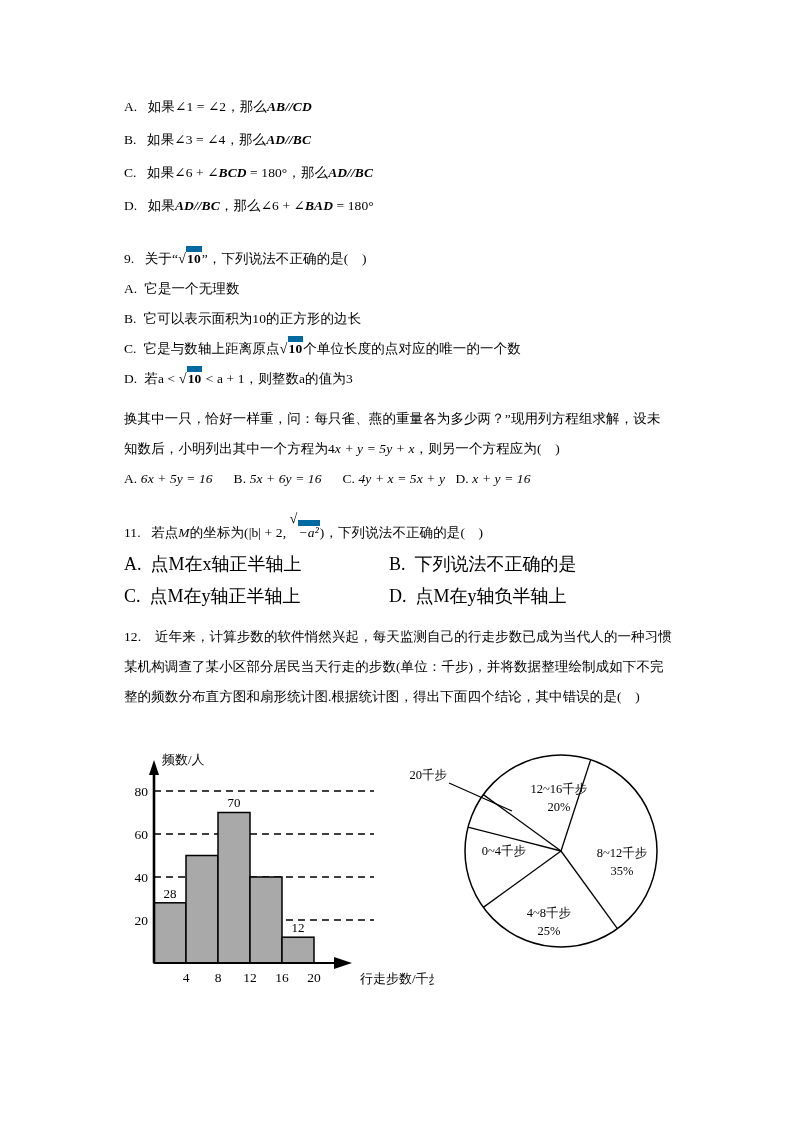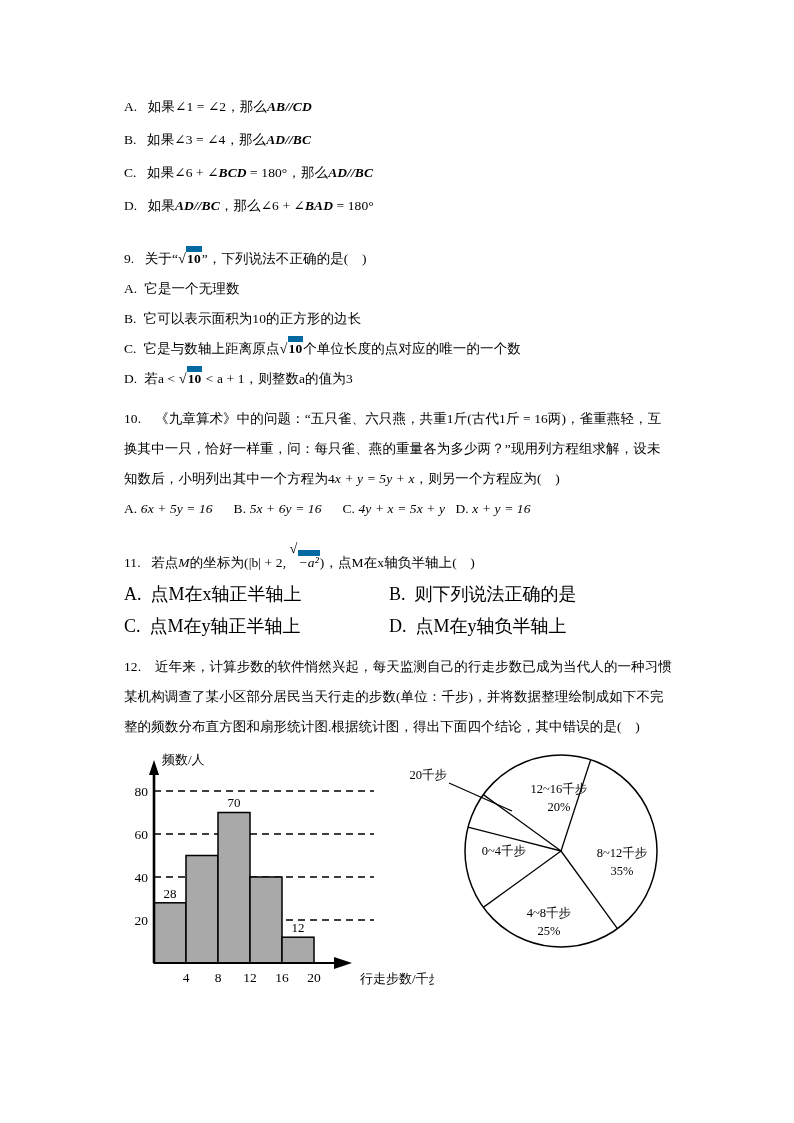--- a/index.html
+++ b/index.html
@@ -167,51 +167,47 @@
       &nbsp;<span>它是与数轴上距离原点</span><span class="rad"><span class="radbody bd">10</span></span><span>个单位长度的点对应的唯一的一个数</span>
     </div>
     <div class="q-line">
       <span>D.</span>
       &nbsp;<span>若a &lt; </span><span class="rad"><span class="radbody bd">10</span></span><span> &lt; a + 1，则整数a的值为3</span>
     </div>
 
     <div class="gap-lg"></div>
 
     <div class="q-line">
-      <span class="q-num">10.</span>
-      &nbsp;&nbsp;&nbsp;<span>《九章算术》中的问题：“五只雀、六只燕，共重1斤(古代1斤 = 16两)，雀重燕轻，互</span>
-    </div>
-    <div class="q-line">
       <span>换其中一只，恰好一样重，问：每只雀、燕的重量各为多少两？”现用列方程组求解，设未</span>
     </div>
     <div class="q-line">
       <span>知数后，小明列出其中一个方程为4</span><span class="it">x + y = 5y + x</span><span>，则另一个方程应为(　)</span>
     </div>
     <div class="q-line">
       <span><span>A.</span>&nbsp;<span class="it">6x + 5y = 16</span></span>
       &nbsp;&nbsp;&nbsp;&nbsp;
       <span><span>B.</span>&nbsp;<span class="it">5x + 6y = 16</span></span>
       &nbsp;&nbsp;&nbsp;&nbsp;
       <span><span>C.</span>&nbsp;<span class="it">4y + x = 5x + y</span></span>
       &nbsp;
       <span><span>D.</span>&nbsp;<span class="it">x + y = 16</span></span>
     </div>
 
     <div class="gap-lg"></div>
 
     <div class="q-line">
       <span class="q-num">11.</span>
-      &nbsp;&nbsp;<span>若点</span><span class="it">M</span><span>的坐标为(|b| + 2, </span><span class="rad"><span class="radbody it">−a²</span></span><span>)，点M在x轴负半轴上(　)</span>
+      &nbsp;&nbsp;<span>若点</span><span class="it">M</span><span>的坐标为(|b| + 2, </span><span class="rad"><span class="radbody it">−a²</span></span><span>)，下列说法不正确的是(　)</span>
     </div>
     <div class="opt-two">
       <div>
         <span>A.</span>&nbsp;&nbsp;<span>点M在x轴正半轴上</span>
       </div>
       <div>
-        <span>B.</span>&nbsp;&nbsp;<span>则下列说法正确的是</span>
+        <span>B.</span>&nbsp;&nbsp;<span>下列说法不正确的是</span>
       </div>
     </div>
     <div class="opt-two">
       <div>
         <span>C.</span>&nbsp;&nbsp;<span>点M在y轴正半轴上</span>
       </div>
       <div>
         <span>D.</span>&nbsp;&nbsp;<span>点M在y轴负半轴上</span>
       </div>
     </div>

